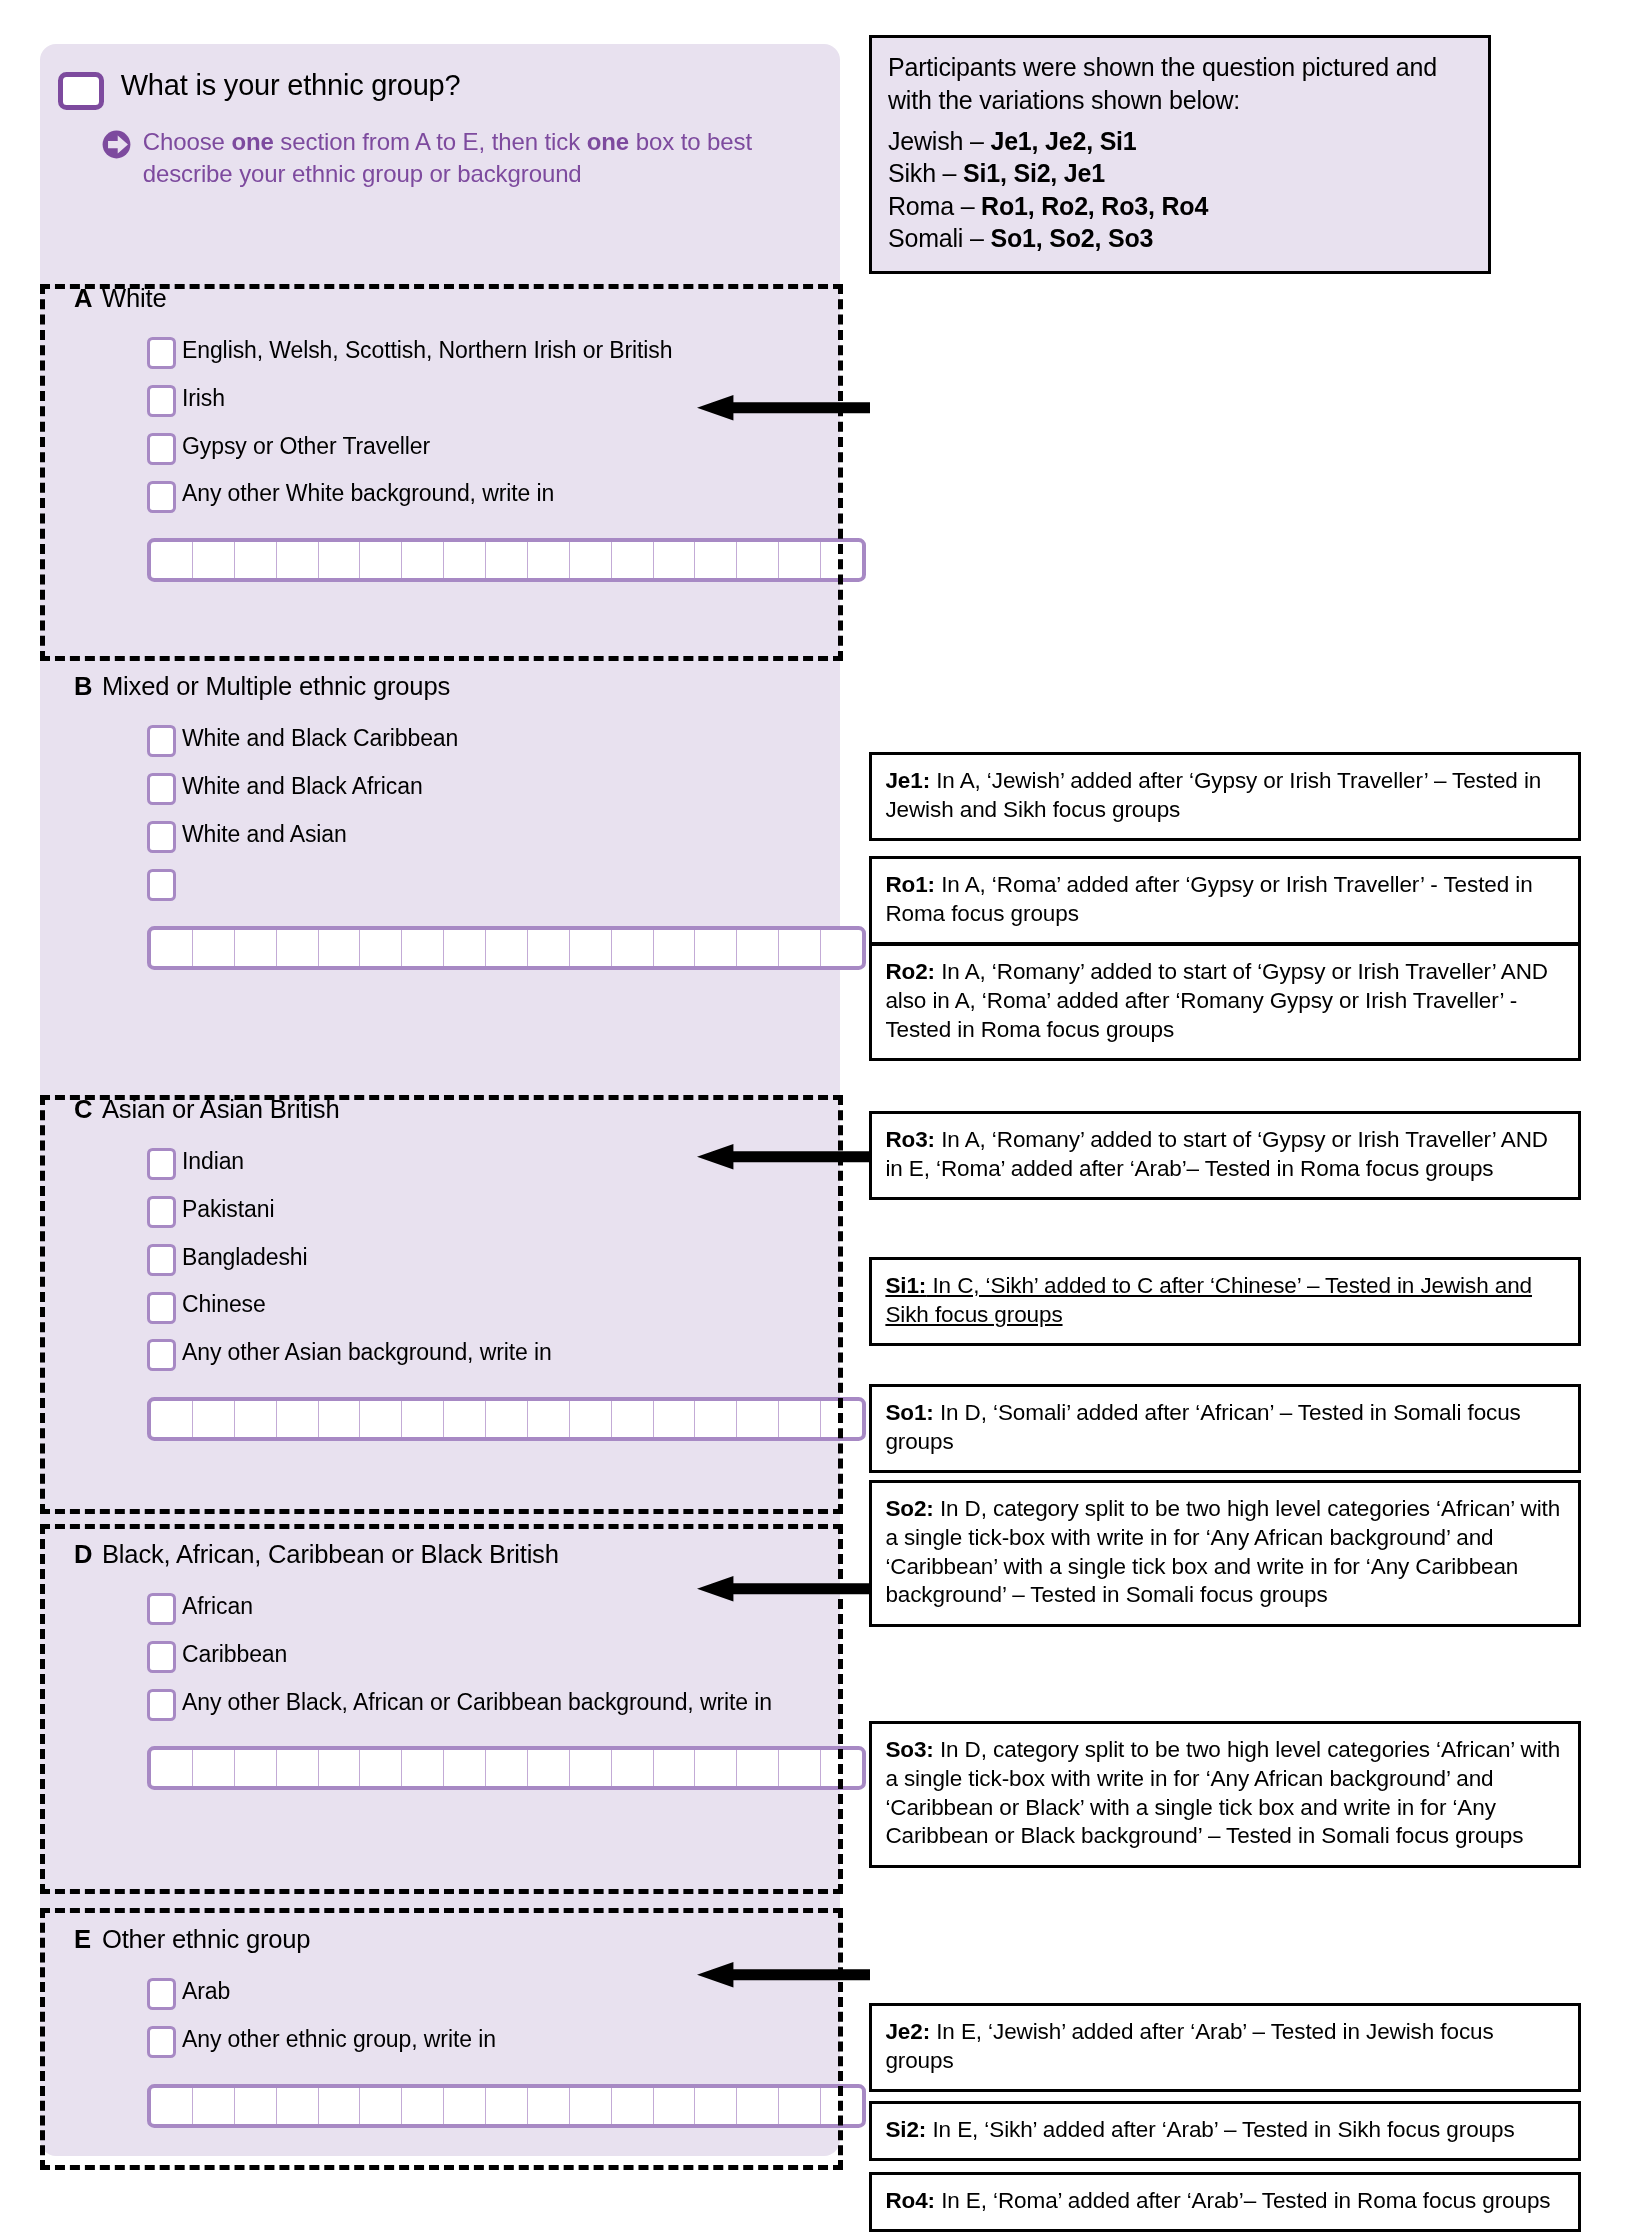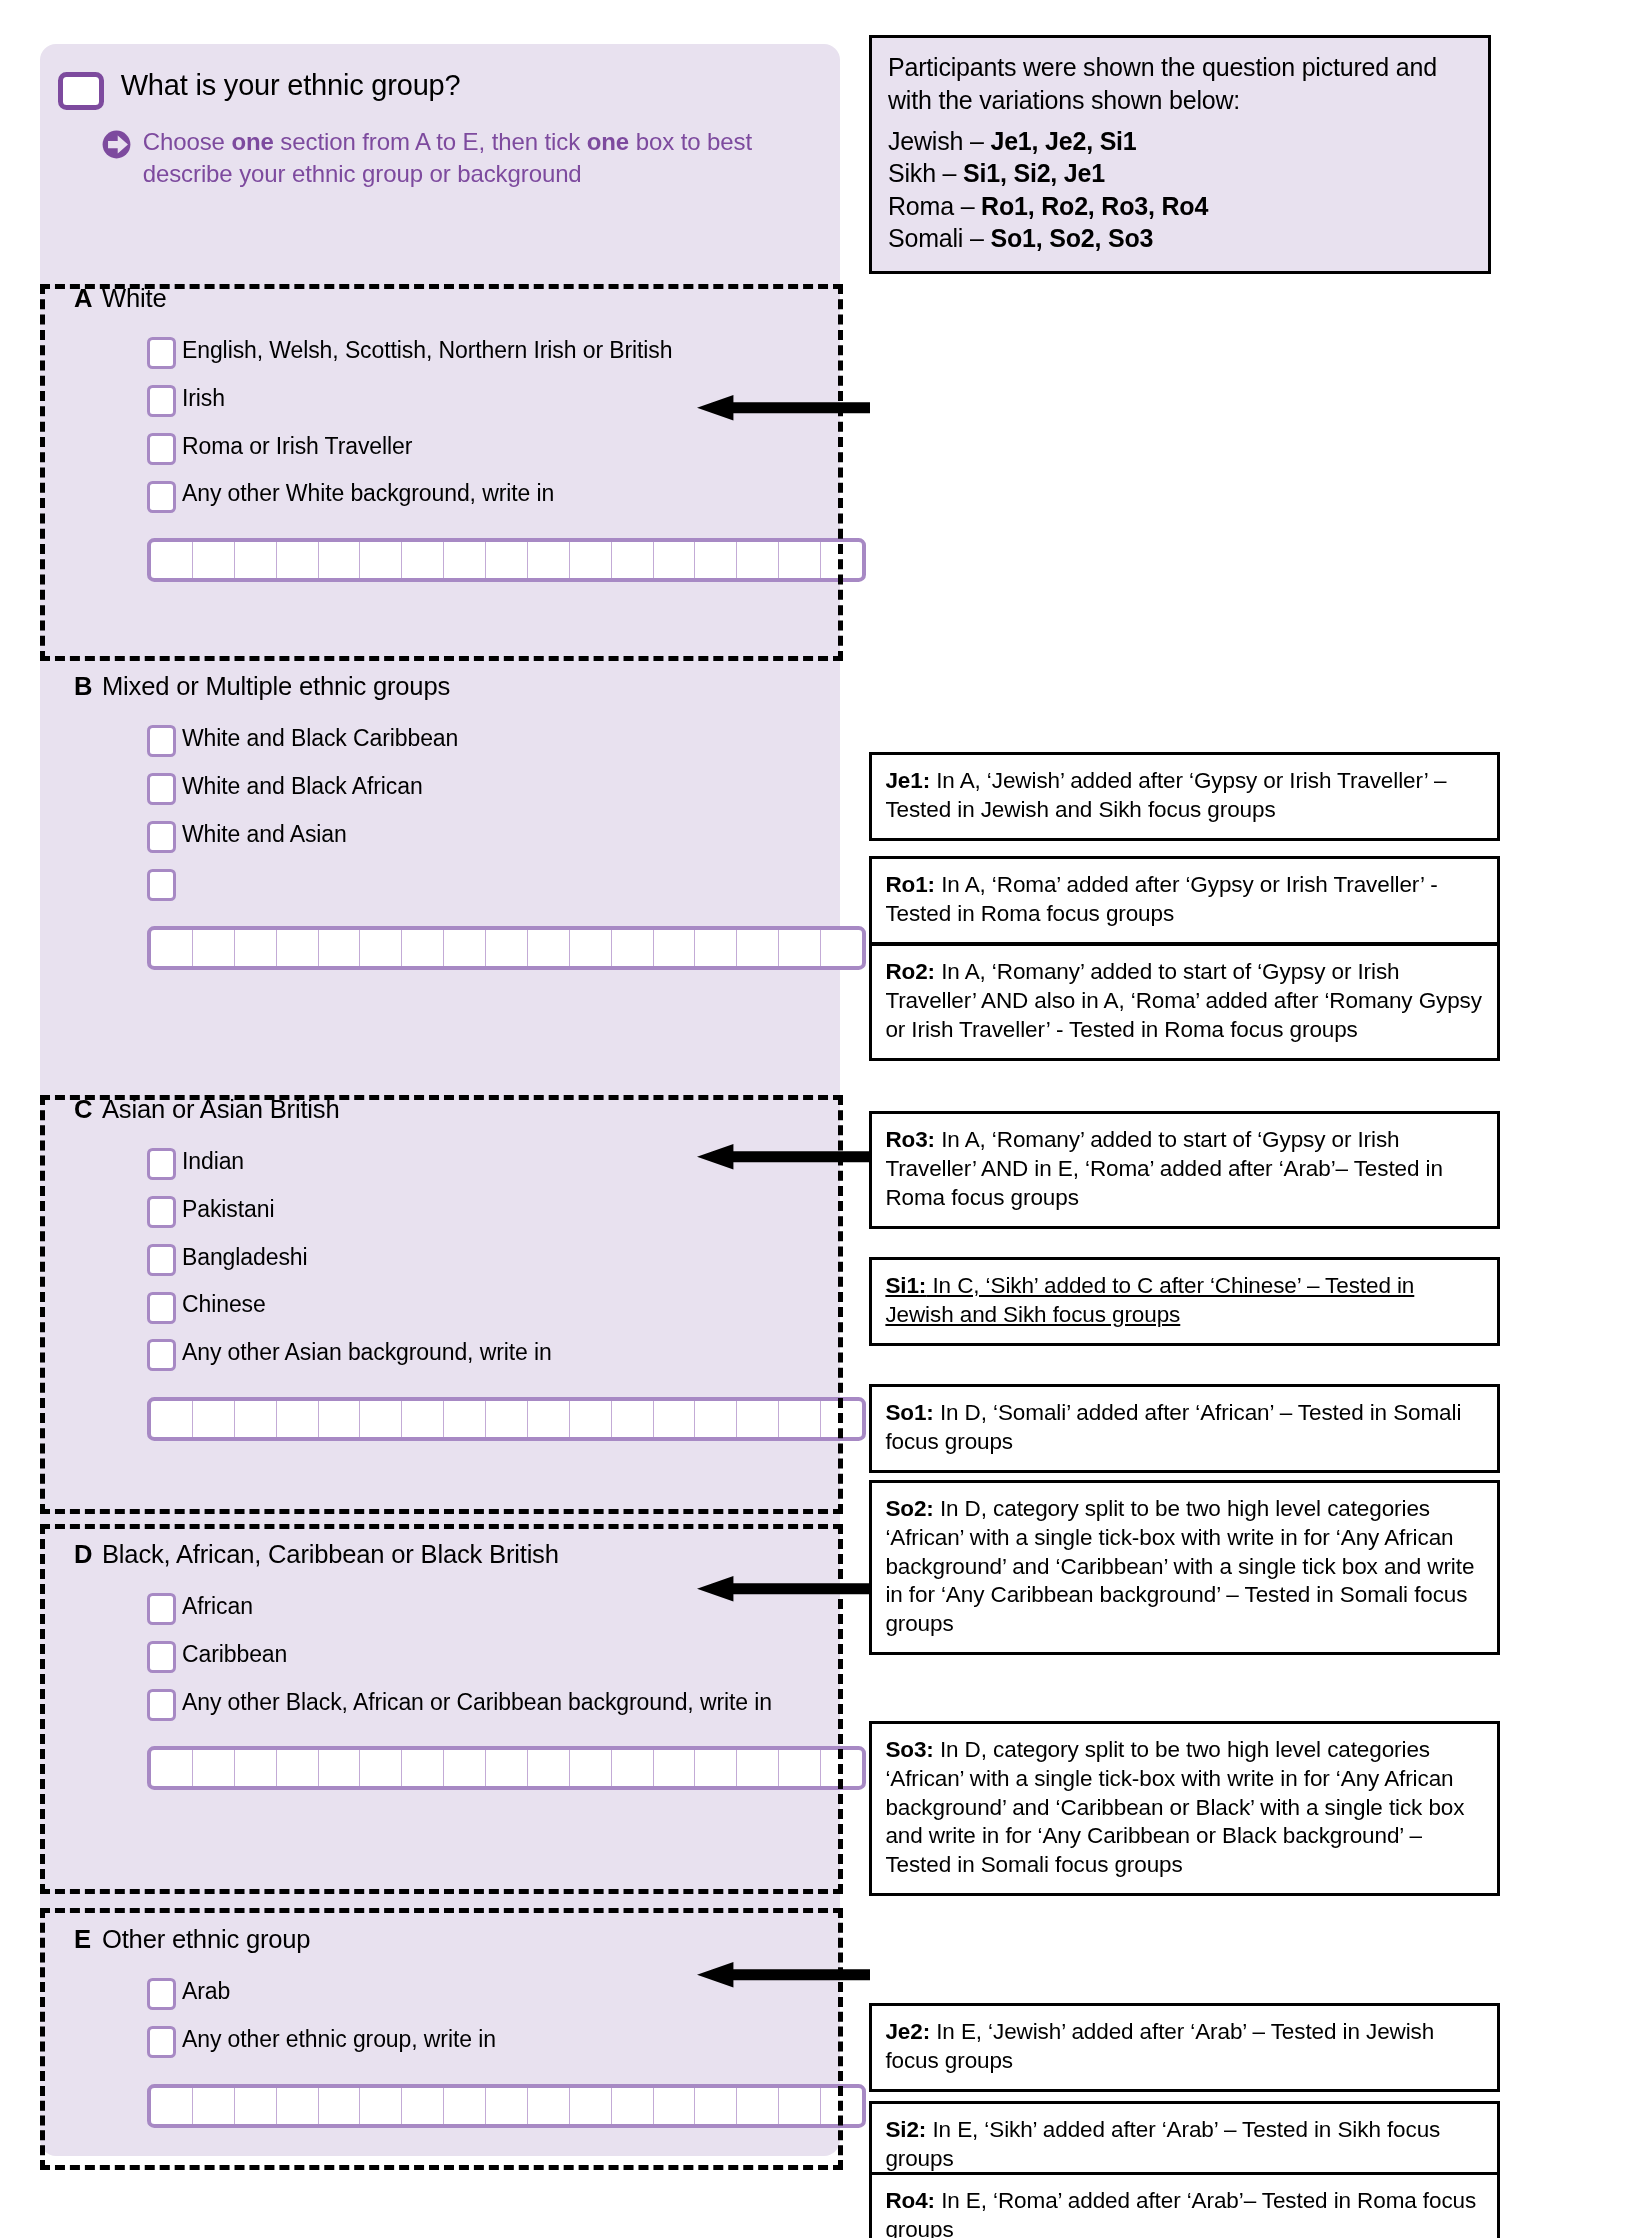--- a/index.html
+++ b/index.html
@@ -143,21 +143,21 @@
   .writein .cell {
     flex: 1 1 0;
     border-right: 1.2px solid #c3abd6;
   }
   .writein .cell:last-child { border-right: none; }
 
   
   .note {
     position: absolute;
     left: 869px;
-    width: 631px;
+    width: 712px;
     background: #ffffff;
     border: 3px solid #000000;
     padding: 12px 13.4px 13.4px 13.4px;
   }
   .note-txt {
     font-size: 22.5px;
     line-height: 1.28;
     color: #000;
     letter-spacing: -0.1px;
   }
@@ -226,21 +226,21 @@
           <div class="opt" style="margin-top: 23px;">
             <span class="tick"></span>
             <span class="opt-label">English, Welsh, Scottish, Northern Irish or British</span>
           </div>
           <div class="opt">
             <span class="tick"></span>
             <span class="opt-label">Irish</span>
           </div>
           <div class="opt">
             <span class="tick"></span>
-            <span class="opt-label">Roma or Irish Traveller</span>
+            <span class="opt-label">Gypsy or Other Traveller</span>
           </div>
           <div class="opt">
             <span class="tick"></span>
             <span class="opt-label">Any other White background, write in</span>
           </div>
           <div class="writein" style="margin-top: 25.6px;">
             <span class="cell"></span>
             <span class="cell"></span>
             <span class="cell"></span>
             <span class="cell"></span>

